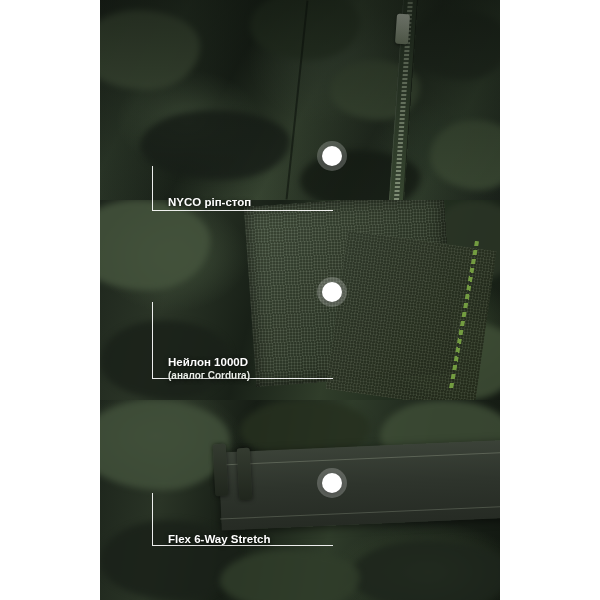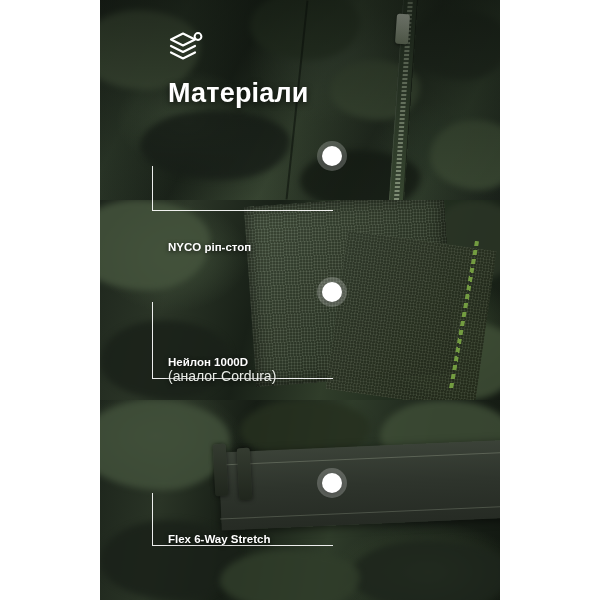--- a/index.html
+++ b/index.html
@@ -225,29 +225,29 @@
     position: absolute;
     color: #ffffff;
     font-size: 11.5px;
     font-weight: bold;
     line-height: 14px;
     white-space: nowrap;
     text-shadow: 0 1px 4px rgba(0,0,0,.75);
   }
   .c-sub {
     display: block;
-    font-weight: normal;
-    font-size: 14px;
+    font-weight: bold;
+    font-size: 10px;
     color: #e8ece6;
   }
 
   
   #dot-1 { left: 322px; top: 146px; }
   #leader-1 { left: 152px; top: 166px; width: 180px; height: 44px; }
-  #label-1 { left: 168px; top: 195px; margin-top: 45px; }
+  #label-1 { left: 168px; top: 195px; }
 
   
   #dot-2 { left: 322px; top: 282px; }
   #leader-2 { left: 152px; top: 302px; width: 180px; height: 76px; }
   #label-2 { left: 168px; top: 355px; }
 
   
   #dot-3 { left: 322px; top: 473px; }
   #leader-3 { left: 152px; top: 493px; width: 180px; height: 52px; }
   #label-3 { left: 168px; top: 532px; }
@@ -290,31 +290,20 @@
     <div class="blotch" style="left:280px;top:0px;width:130px;height:70px;background:#3e4d36;"></div>
     <div class="blotch" style="left:250px;top:140px;width:160px;height:70px;background:#1d251c;"></div>
     <div class="blotch" style="left:120px;top:150px;width:140px;height:60px;background:#303d2a;"></div>
     <div id="waistband"></div>
     <div id="waist-seam-a"></div>
     <div id="waist-seam-b"></div>
     <div class="belt-loop" id="loop-a"></div>
     <div class="belt-loop" id="loop-b"></div>
   </div>
 
-  <div id="header">
-    <span>
-      <svg id="layers-icon" width="36" height="34" viewBox="0 0 36 34" fill="none" xmlns="http://www.w3.org/2000/svg">
-        <path d="M3 9.5 L15 3.5 L27 9.5 L15 15.5 Z" stroke="#ffffff" stroke-width="2.2" stroke-linejoin="round"></path>
-        <path d="M3 16 L15 22 L27 16" stroke="#ffffff" stroke-width="2.2" stroke-linejoin="round" stroke-linecap="round"></path>
-        <path d="M3 22.5 L15 28.5 L27 22.5" stroke="#ffffff" stroke-width="2.2" stroke-linejoin="round" stroke-linecap="round"></path>
-        <circle cx="30" cy="6.5" r="3.4" stroke="#ffffff" stroke-width="2"></circle>
-      </svg>
-    </span>
-    <h1 id="title">Матеріали</h1>
-  </div>
 
   <div class="callout">
     <div class="dot" id="dot-1"></div>
     <div class="leader" id="leader-1"></div>
     <div class="c-label" id="label-1">
       <span>NYCO ріп-стоп</span>
     </div>
   </div>
 
   <div class="callout">

